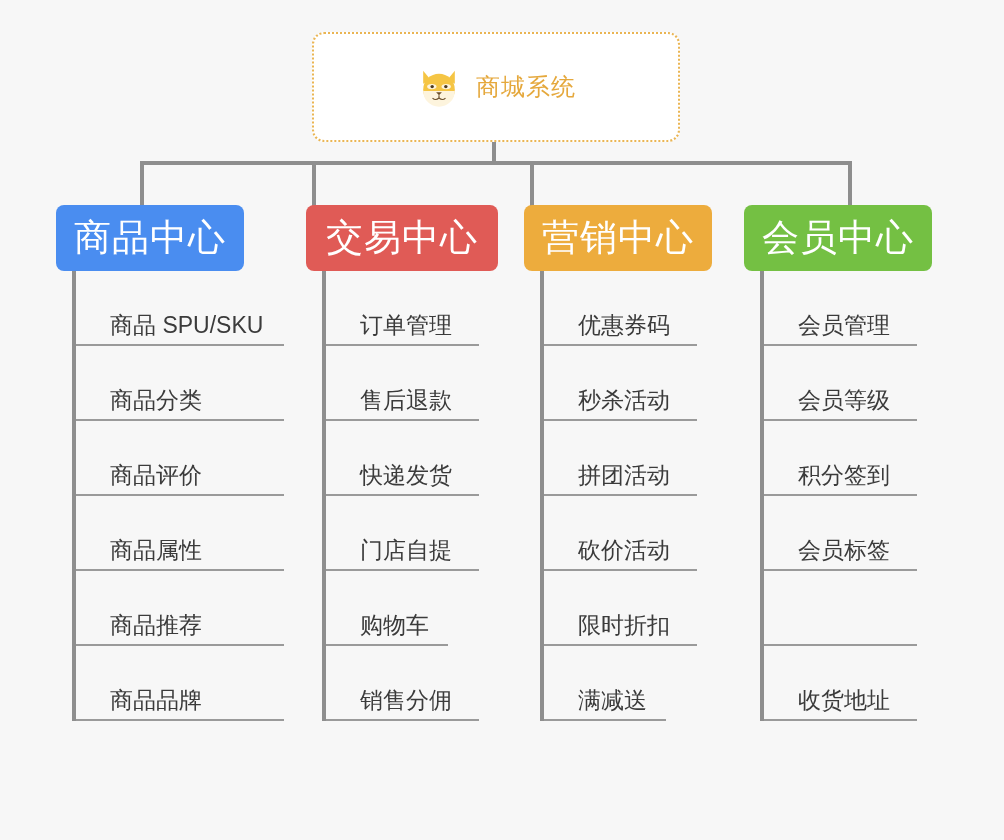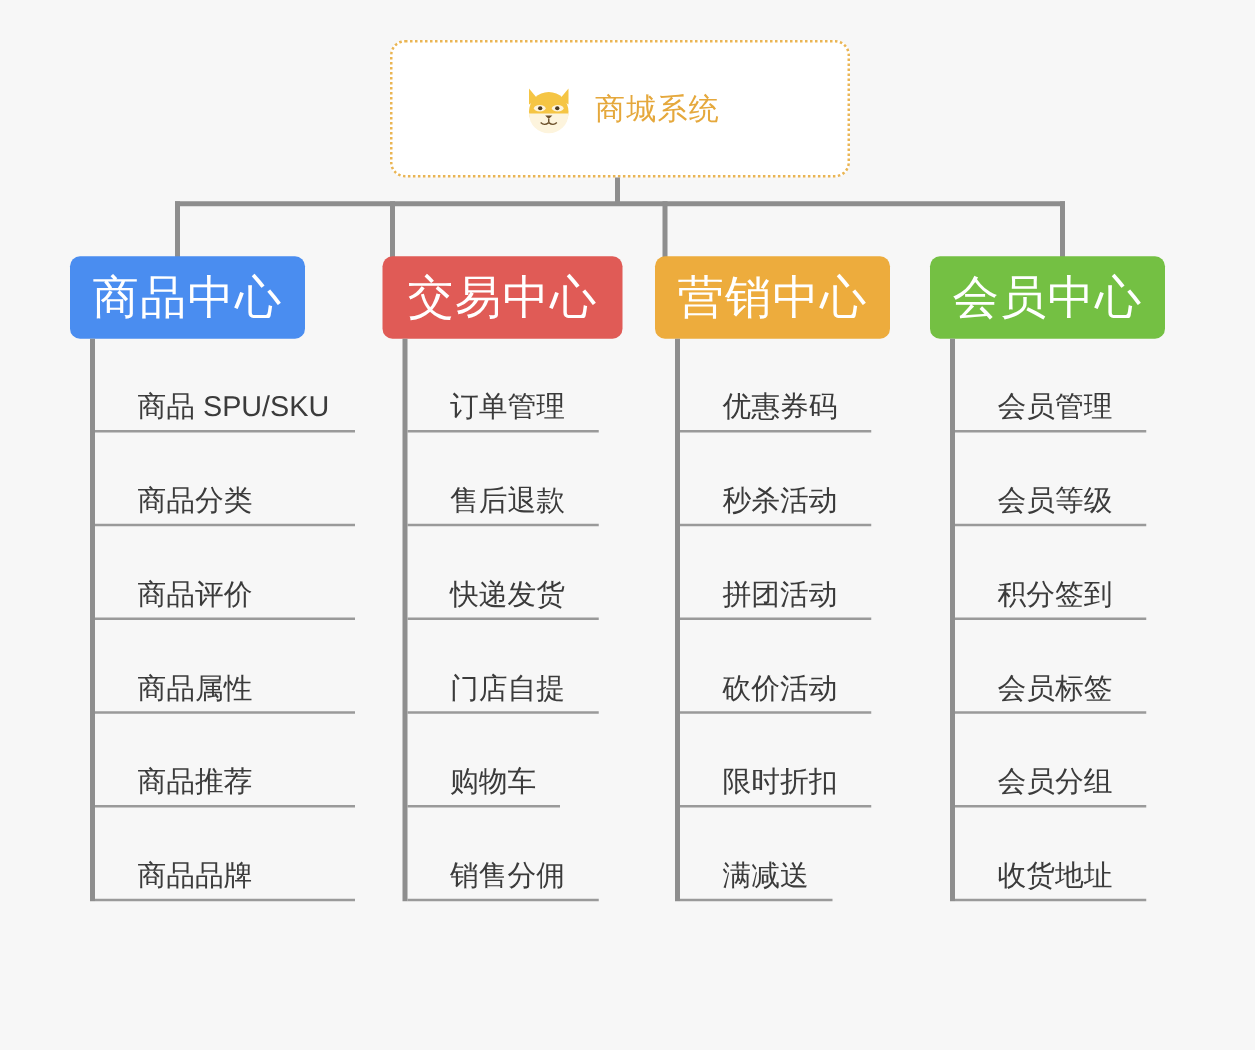--- a/index.html
+++ b/index.html
@@ -290,21 +290,20 @@
       </div>
       <div class="leaf">
         <span class="leaf-label">积分签到</span>
         <span class="leaf-underline"></span>
       </div>
       <div class="leaf">
         <span class="leaf-label">会员标签</span>
         <span class="leaf-underline"></span>
       </div>
       <div class="leaf">
-        <span class="leaf-label">会员分组</span>
         <span class="leaf-underline"></span>
       </div>
       <div class="leaf">
         <span class="leaf-label">收货地址</span>
         <span class="leaf-underline"></span>
       </div>
     </div>
   </div>
 
 </div>

